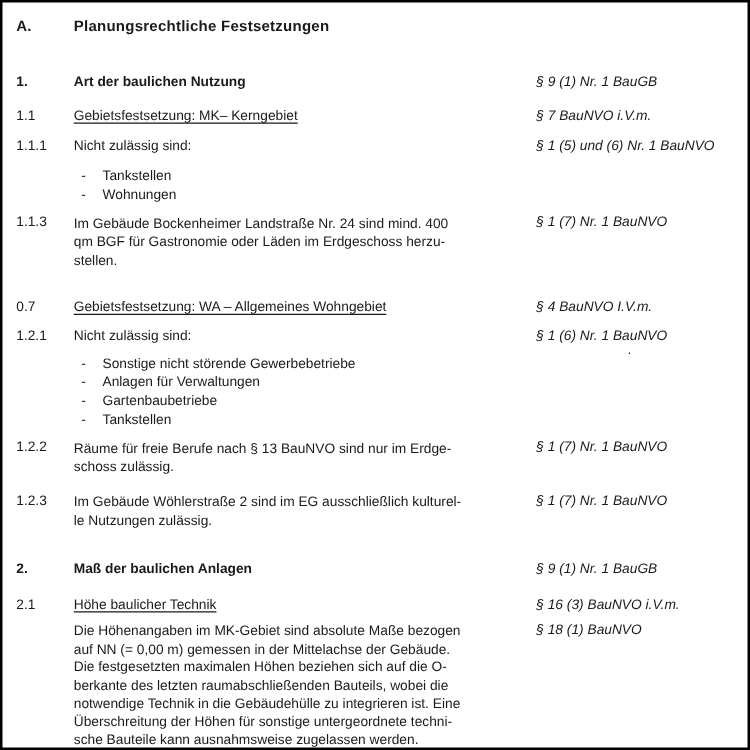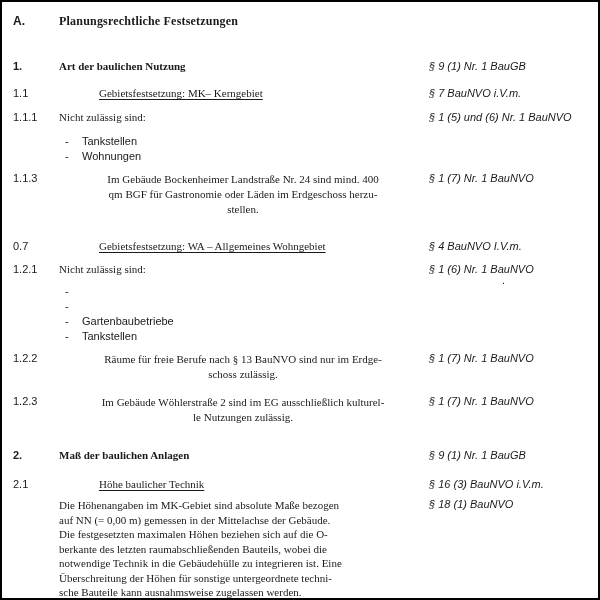--- a/index.html
+++ b/index.html
@@ -28,34 +28,33 @@
     position: absolute;
     left: 11px;
     top: 0;
     white-space: nowrap;
   }
   .txt {
     position: absolute;
     left: 57px;
     top: 0;
     width: 368px;
-    font-family: Liberation Serif, serif;
   }
   .ref {
     position: absolute;
     left: 427px;
     top: 0;
     width: 165px;
     white-space: nowrap;
     font-style: italic;
   }
   .bold { font-weight: bold; }
   .heading-a { font-size: 12px; font-weight: bold; letter-spacing: 0.2px; }
-  .underlined { text-decoration: underline; text-underline-offset: 2px; margin-left: 40px; }
-  .para { white-space: pre-line; line-height: 15px; text-align: center; }
+  .underlined { text-decoration: underline; text-underline-offset: 2px; }
+  .para { white-space: pre-line; line-height: 15px; }
   .para-tight { white-space: pre-line; line-height: 14.5px; }
   .bullets { position: absolute; left: 0; width: 100%; }
   .bullet-line { position: relative; height: 15px; line-height: 15px; }
   .dash { position: absolute; left: 63px; top: 0; }
   .btxt { position: absolute; left: 80px; top: 0; white-space: nowrap; text-align: center; }
   .artifact-dot { position: absolute; left: 500px; top: 272px; font-size: 11px; }
 </style>
 </head>
 <body>
 
@@ -113,23 +112,25 @@
     <span class="num">1.2.1</span>
     <span class="txt">Nicht zulässig sind:</span>
     <span class="ref">§ 1 (6) Nr. 1 BauNVO</span>
   </div>
 
   <span class="artifact-dot">.</span>
 
   <div class="bullets" style="top:282px;">
     <div class="bullet-line">
       <span class="dash">-</span>
+      <span class="btxt">Sonstige nicht störende Gewerbebetriebe</span>
     </div>
     <div class="bullet-line">
       <span class="dash">-</span>
+      <span class="btxt">Anlagen für Verwaltungen</span>
     </div>
     <div class="bullet-line">
       <span class="dash">-</span>
       <span class="btxt">Gartenbaubetriebe</span>
     </div>
     <div class="bullet-line">
       <span class="dash">-</span>
       <span class="btxt">Tankstellen</span>
     </div>
   </div>

